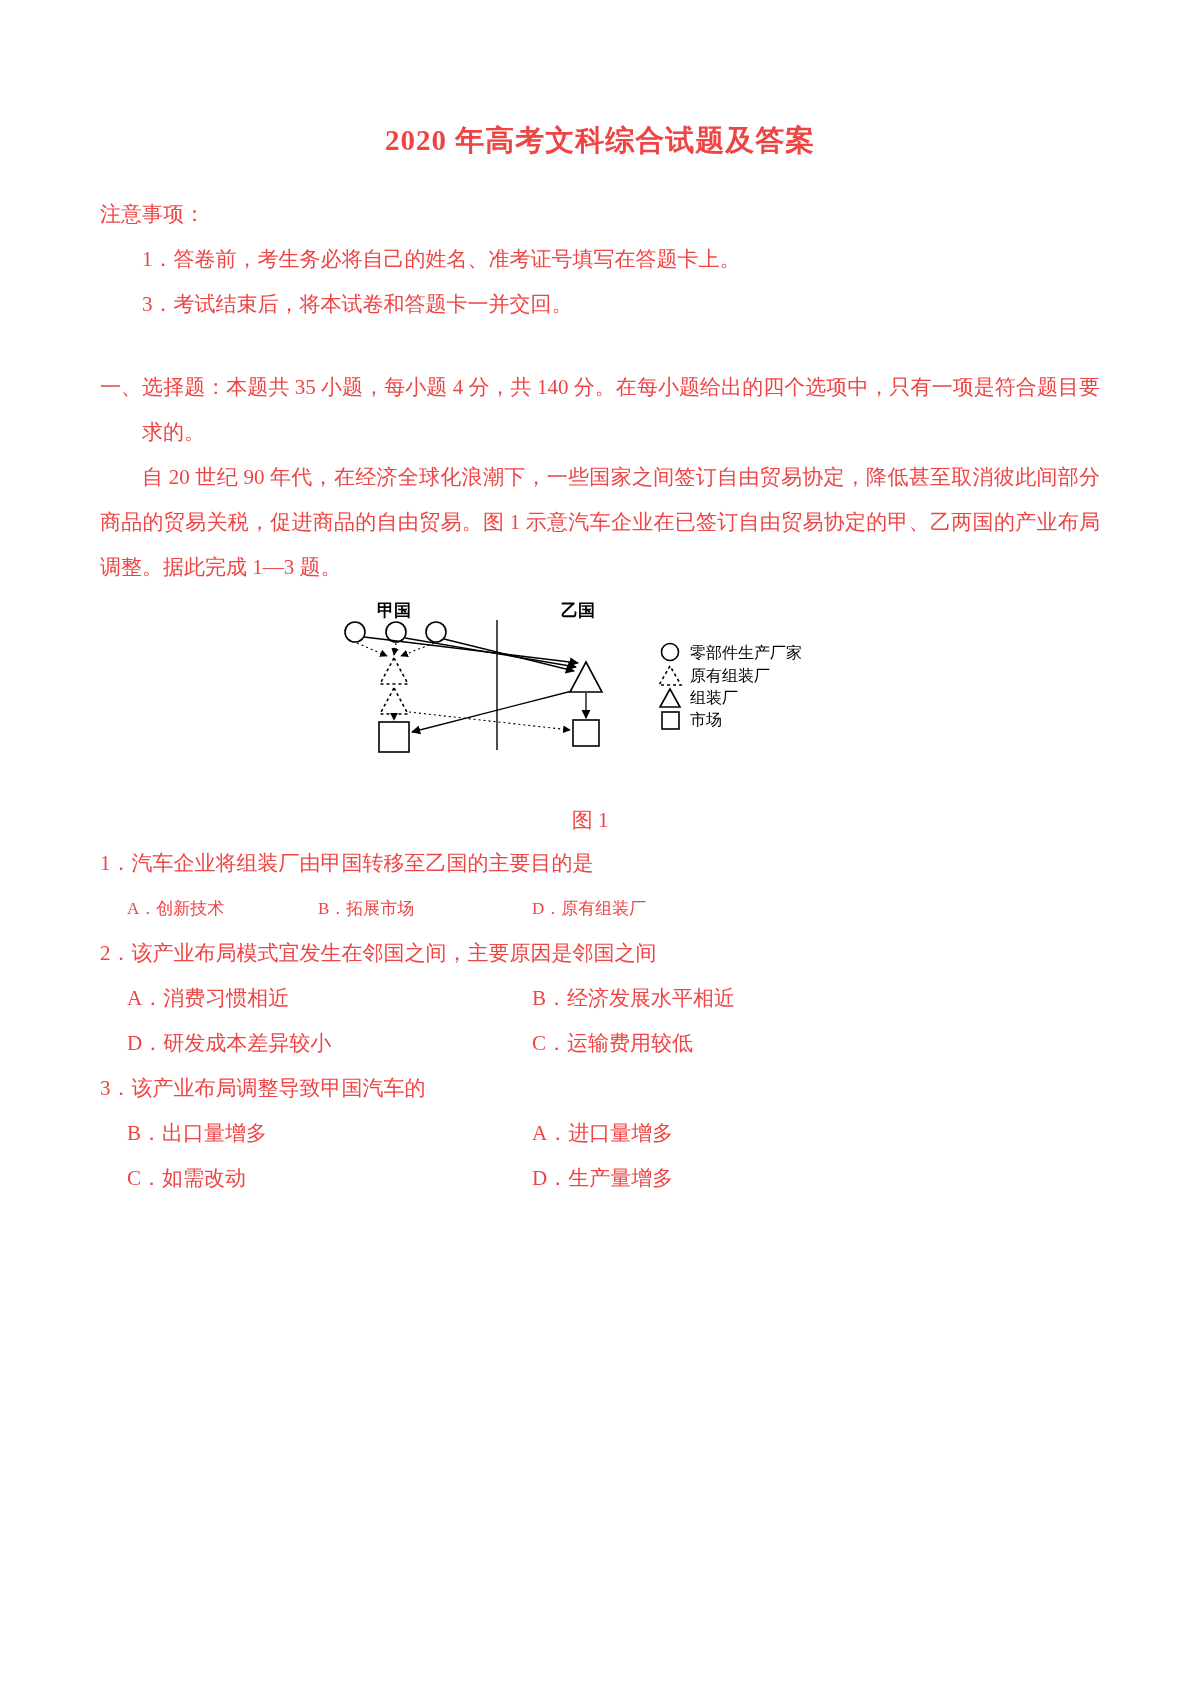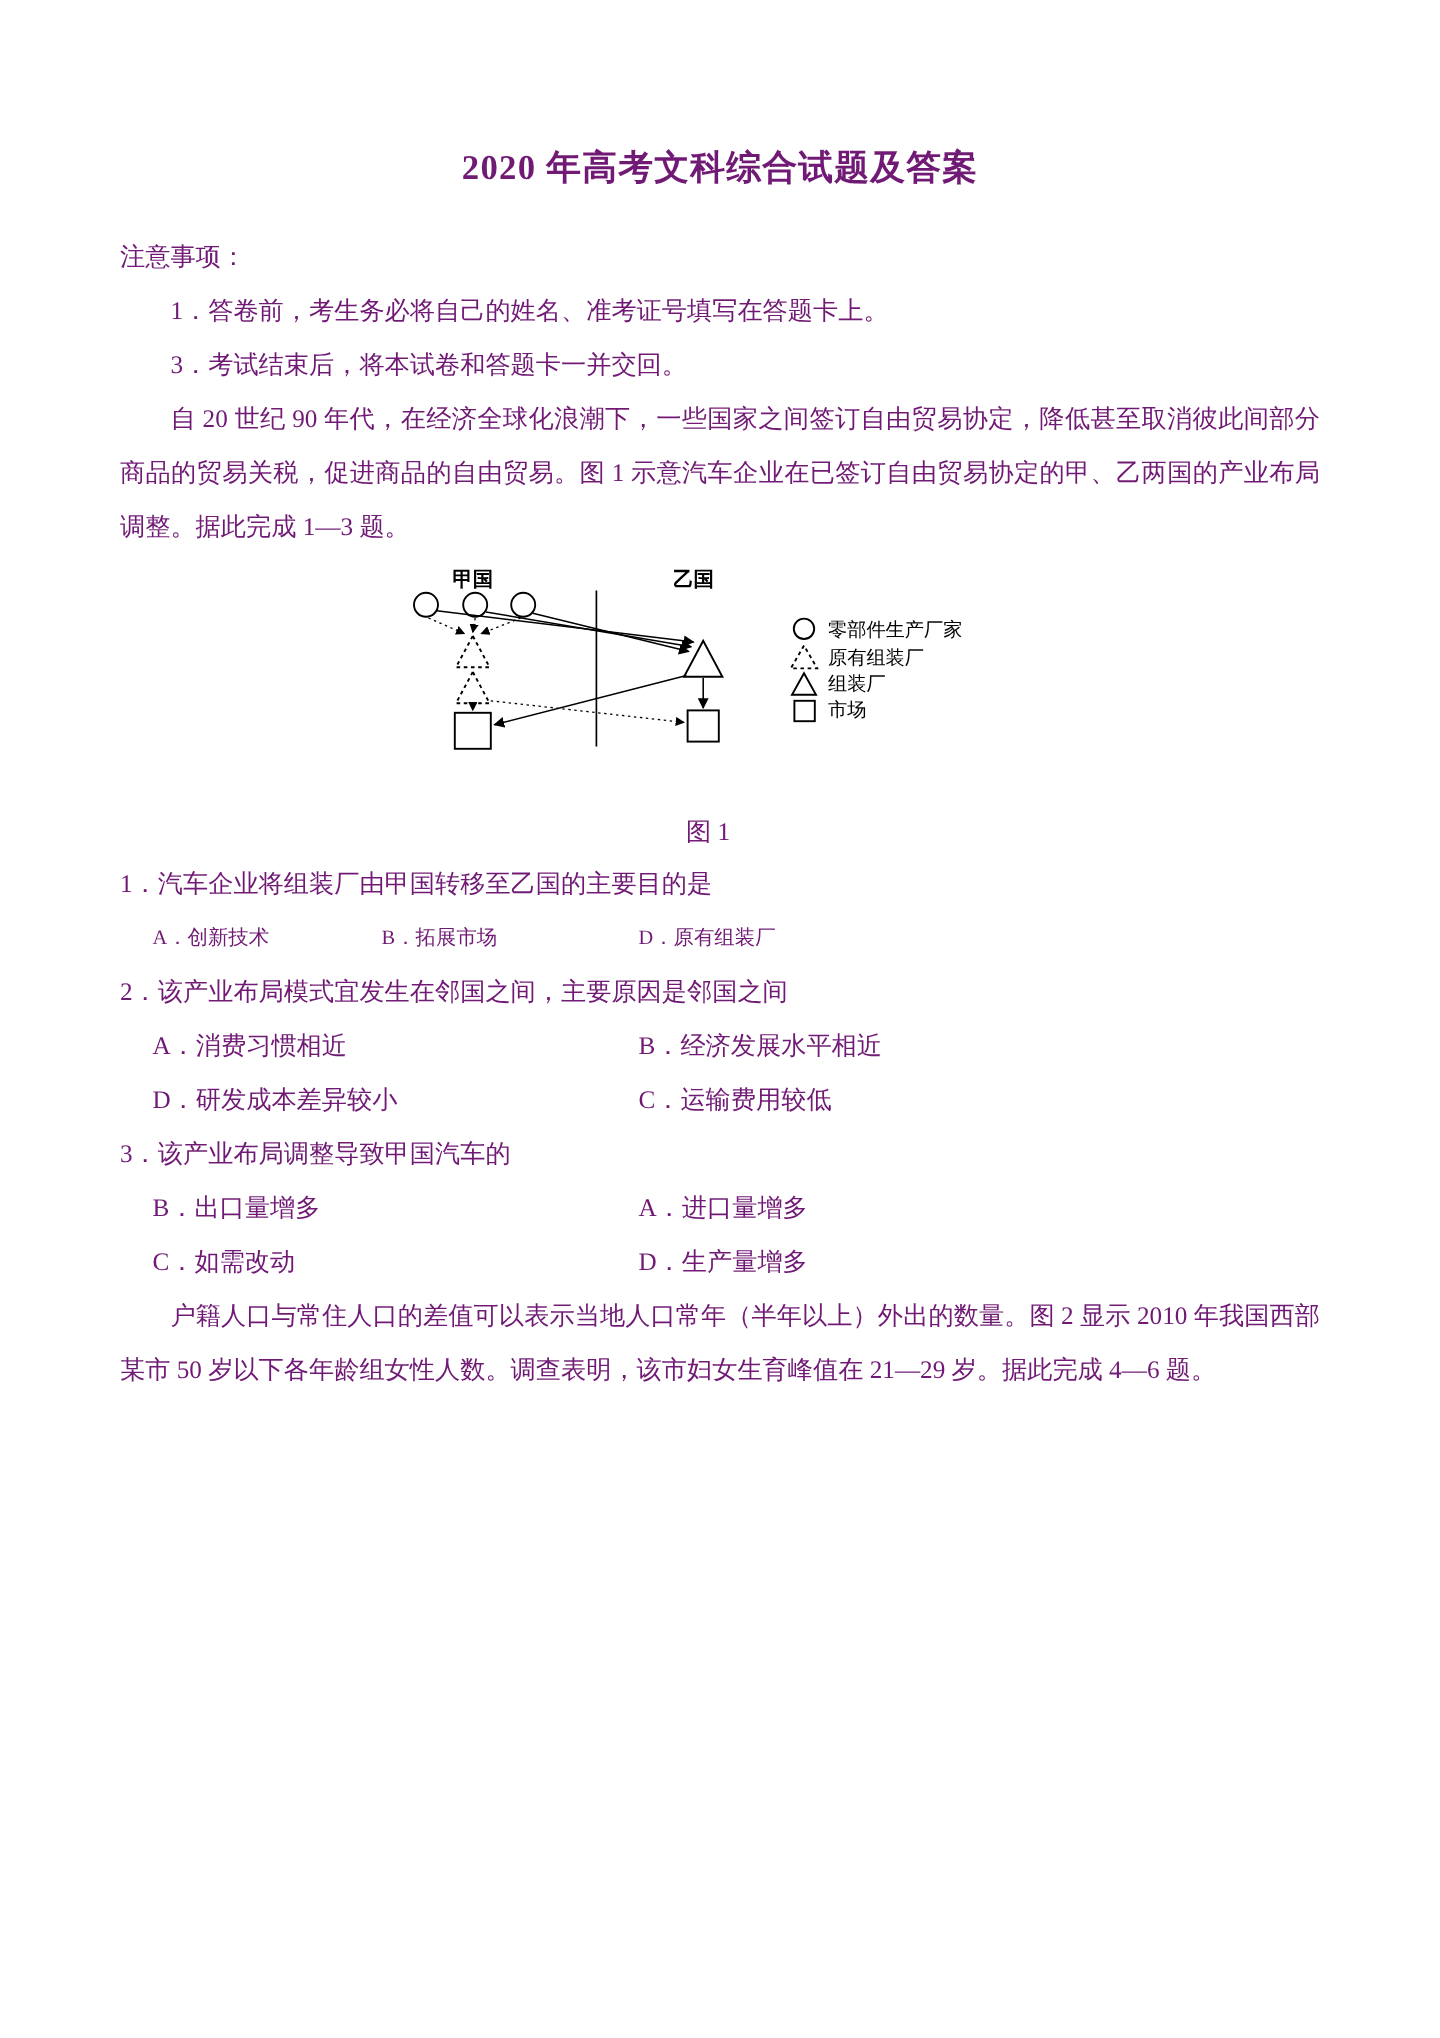--- a/index.html
+++ b/index.html
@@ -1,17 +1,17 @@
 <!DOCTYPE html>
 <html><head>
 <meta charset="utf-8">
 <style>
   html, body { margin:0; padding:0; background:#ffffff; }
   .page {
-    width:1200px; height:1698px; background:#ffffff; color:#701a75;
+    width:1200px; height:1698px; background:#ffffff; color:#ef4444;
     font-family:"Liberation Serif", serif; position:relative; overflow:hidden;
     box-sizing:border-box;
   }
   .content { padding:120px 100px 0 100px; box-sizing:border-box; }
   .title {
     font-size:29px; font-weight:bold; text-align:center;
     margin:0 0 32px 0; line-height:40px; letter-spacing:1px;
   }
   .para {
     font-size:21px; line-height:45px; margin:0; text-align:justify;
@@ -40,20 +40,21 @@
 
 <div class="page">
   <div class="content">
 
     <h1 class="title">2020 年高考文科综合试题及答案</h1>
 
     <p class="para">注意事项：</p>
     <p class="para indent2">1．答卷前，考生务必将自己的姓名、准考证号填写在答题卡上。</p>
     <p class="para indent2">3．考试结束后，将本试卷和答题卡一并交回。</p>
 
+    <p class="para hang gap-top">一、选择题：本题共 35 小题，每小题 4 分，共 140 分。在每小题给出的四个选项中，只有一项是符合题目要求的。</p>
 
     <p class="para indent2">自 20 世纪 90 年代，在经济全球化浪潮下，一些国家之间签订自由贸易协定，降低甚至取消彼此间部分商品的贸易关税，促进商品的自由贸易。图 1 示意汽车企业在已签订自由贸易协定的甲、乙两国的产业布局调整。据此完成 1—3 题。</p>
 
     <div class="figure-wrap">
       <svg width="520" height="195" viewBox="0 0 520 195">
         <defs>
           <marker id="arr" viewBox="0 0 10 10" refX="9" refY="5" markerWidth="7" markerHeight="7" orient="auto">
             <path d="M0,0 L10,5 L0,10 z" fill="#000"></path>
           </marker>
         </defs>
@@ -116,16 +117,15 @@
     </div>
 
     <p class="para">3．该产业布局调整导致甲国汽车的</p>
     <div class="opt-grid">
       <span class="opt">B．出口量增多</span>
       <span class="opt">A．进口量增多</span>
       <span class="opt">C．如需改动</span>
       <span class="opt">D．生产量增多</span>
     </div>
 
-    <p class="para indent2">户籍人口与常住人口的差值可以表示当地人口常年（半年以上）外出的数量。图 2 显示 2010 年我国西部某市 50 岁以下各年龄组女性人数。调查表明，该市妇女生育峰值在 21—29 岁。据此完成 4—6 题。</p>
 
   </div>
 </div>
 
 </body></html>

